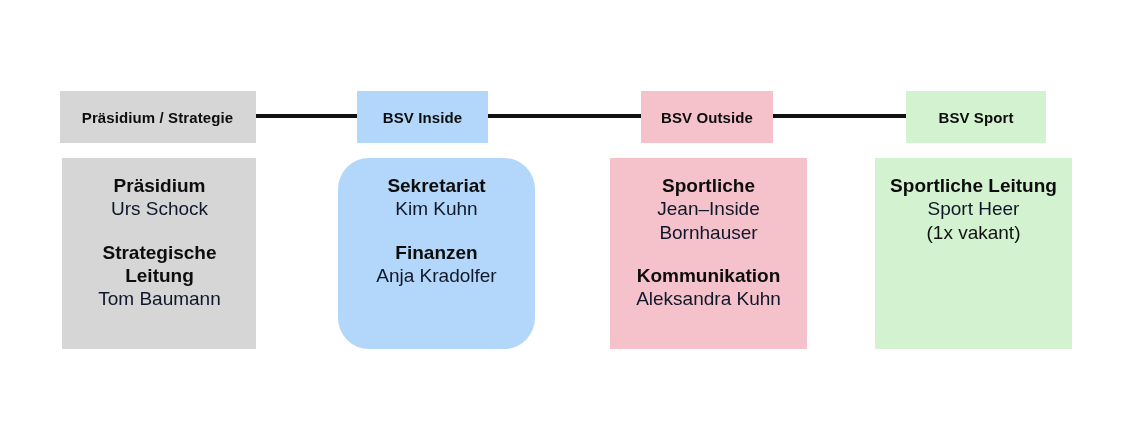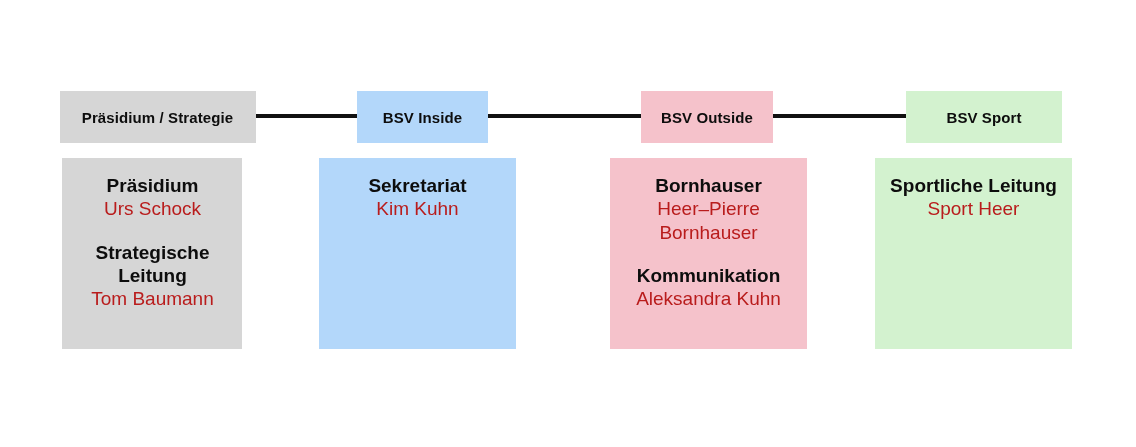--- a/index.html
+++ b/index.html
@@ -64,21 +64,21 @@
 
   .role-title {
     font-size: 19px;
     font-weight: bold;
     color: #0d0d0d;
     line-height: 1.23;
   }
   .role-person {
     font-size: 19px;
     font-weight: normal;
-    color: #b91c1c;
+    color: #0f172a;
     line-height: 1.23;
   }
   .role-note {
     font-size: 19px;
     font-weight: normal;
     color: #111111;
     line-height: 1.23;
   }
 
   
@@ -91,54 +91,59 @@
 <body>
 
 <div id="org-chart" style="width: 1136px; height: 447px; background: rgb(255, 255, 255);">
 
 <div class="connector" style="left: 256px; width: 101px; background: rgb(17, 17, 17); height: 4px;"></div>
     <div class="connector" style="left: 488px; width: 153px; background: rgb(17, 17, 17); height: 4px;"></div>
     <div class="connector" style="left: 773px; width: 133px; background: rgb(17, 17, 17); height: 4px;"></div>
     <div class="header-box col-gray" style="left: 60px; width: 196px; background: rgb(214, 214, 214);">
       <div class="header-label">Präsidium / Strategie</div>
     </div>
-    <div class="content-box col-gray" style="left: 62px; width: 180px; background: rgb(214, 214, 214);">
+    <div class="content-box col-gray" style="left: 62px; width: 194px; background: rgb(214, 214, 214);">
       <div class="role-group">
         <div class="role-title">Präsidium</div>
         <div class="role-person">Urs Schock</div>
       </div>
       <div class="role-group">
         <div class="role-title">Strategische Leitung</div>
         <div class="role-person">Tom Baumann</div>
       </div>
     </div>
     <div class="header-box col-blue" style="left: 357px; width: 131px; background: rgb(179, 215, 250); text-align: center;">
       <div class="header-label">BSV Inside</div>
     </div>
-    <div class="content-box col-blue" style="left: 319px; width: 197px; background: rgb(179, 215, 250);">
+    <div class="content-box col-blue" style="left: 338px; width: 197px; background: rgb(179, 215, 250); border-radius: 31px;">
       <div class="role-group">
         <div class="role-title">Sekretariat</div>
         <div class="role-person">Kim Kuhn</div>
+      </div>
+      <div class="role-group">
+        <div class="role-title">Finanzen</div>
+        <div class="role-person">Anja Kradolfer</div>
       </div>
     </div>
     <div class="header-box col-pink" style="left: 641px; width: 132px; background: rgb(245, 194, 203); justify-content: center;">
       <div class="header-label">BSV Outside</div>
     </div>
     <div class="content-box col-pink" style="left: 610px; width: 197px; background: rgb(245, 194, 203);">
       <div class="role-group">
-        <div class="role-title">Bornhauser</div>
-        <div class="role-person">Heer–Pierre Bornhauser</div>
+        <div class="role-title">Sportliche</div>
+        <div class="role-person">Jean–Inside Bornhauser</div>
       </div>
       <div class="role-group">
         <div class="role-title">Kommunikation</div>
         <div class="role-person">Aleksandra Kuhn</div>
       </div>
     </div>
-    <div class="header-box col-green" style="left: 906px; width: 156px; background: rgb(211, 242, 207);">
+    <div class="header-box col-green" style="left: 906px; width: 140px; background: rgb(211, 242, 207);">
       <div class="header-label">BSV Sport</div>
     </div>
     <div class="content-box col-green" style="left: 875px; width: 197px; background: rgb(211, 242, 207);">
       <div class="role-group">
         <div class="role-title">Sportliche Leitung</div>
         <div class="role-person">Sport Heer</div>
+        <div class="role-note">(1x vakant)</div>
       </div>
     </div>
   </div>
 
 </body></html>

